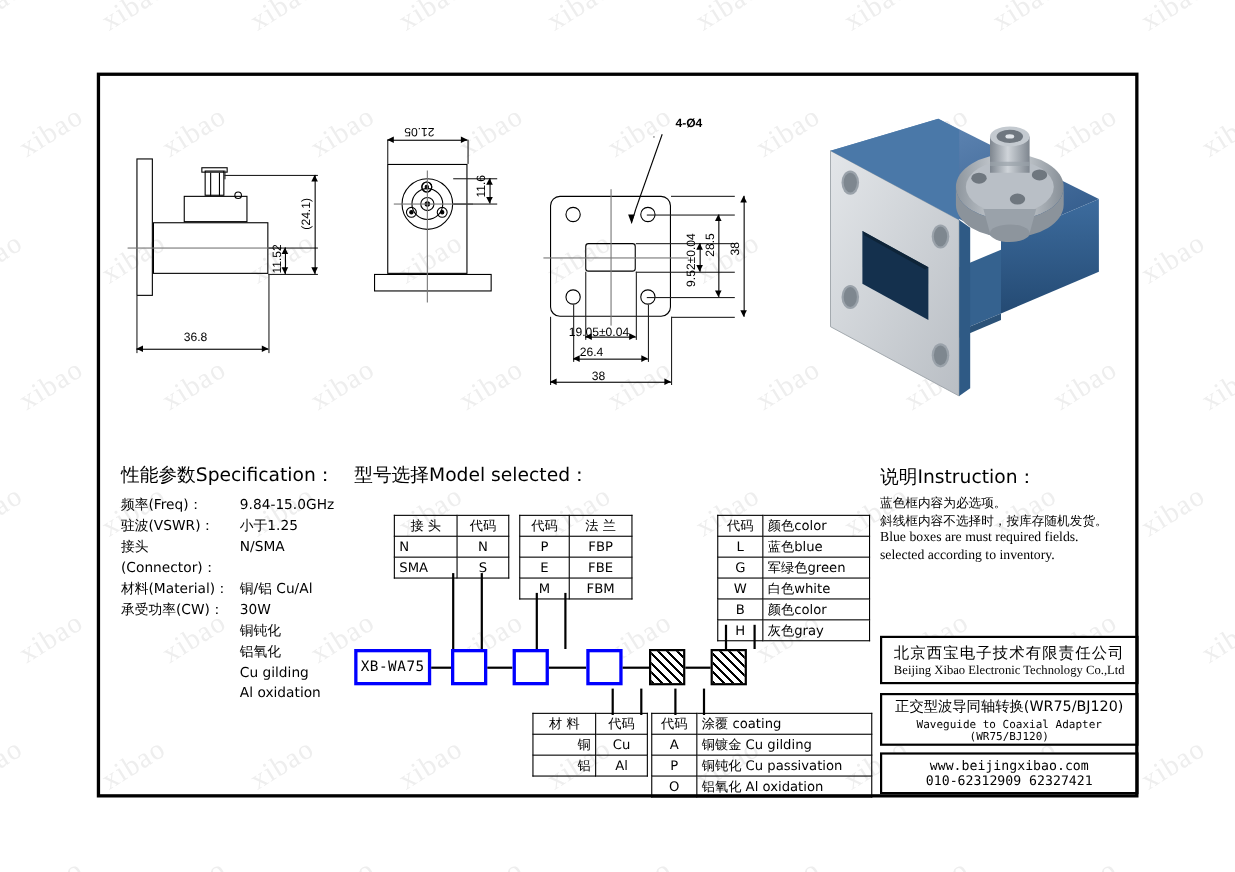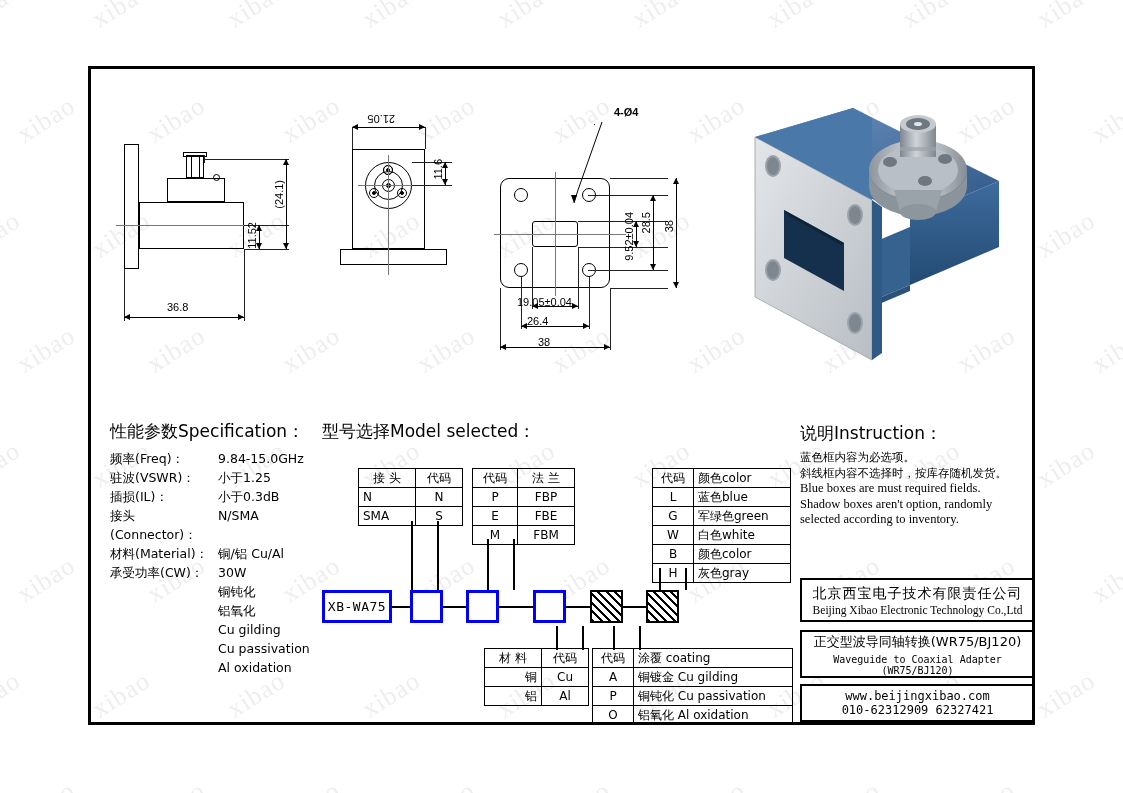--- a/index.html
+++ b/index.html
@@ -397,39 +397,34 @@
   <div style="margin-top:6px;">
     <div class="spec-row">
       <div class="spec-key">频率(Freq)：</div>
       <div class="spec-val">9.84-15.0GHz</div>
     </div>
     <div class="spec-row">
       <div class="spec-key">驻波(VSWR)：</div>
       <div class="spec-val">小于1.25</div>
     </div>
     <div class="spec-row">
-      <div class="spec-key">插损(IL)：</div>
-      <div class="spec-val">小于0.3dB</div>
-    </div>
-    <div class="spec-row">
       <div class="spec-key">接头(Connector)：</div>
       <div class="spec-val">N/SMA</div>
     </div>
     <div class="spec-row">
       <div class="spec-key">材料(Material)：</div>
       <div class="spec-val">铜/铝 Cu/Al</div>
     </div>
     <div class="spec-row">
       <div class="spec-key">承受功率(CW)：</div>
       <div class="spec-val">30W</div>
     </div>
     <div class="spec-extra">铜钝化</div>
     <div class="spec-extra">铝氧化</div>
     <div class="spec-extra mono">Cu gilding</div>
-    <div class="spec-extra mono">Cu passivation</div>
     <div class="spec-extra mono">Al oxidation</div>
   </div>
 </div>
 
 <div class="layer" style="left:322px;top:420px;" id="model-title">型号选择Model selected：</div>
 
 <div class="layer" style="left:358px;top:468px;">
   <table class="tb">
     <tbody>
         <tr>
@@ -574,21 +569,20 @@
 
   <div class="hatchbox" style="left:646px;top:590px;width:33px;height:33px;"></div>
 </div>
 
 <div class="layer" style="left:800px;top:422px;width:235px;">
   <div id="instr-title">说明Instruction：</div>
   <div id="instr" style="margin-top:5px;">
     <div>蓝色框内容为必选项。</div>
     <div>斜线框内容不选择时，按库存随机发货。</div>
     <div class="instr-en">Blue boxes are must required fields.</div>
-    <div class="instr-en">Shadow boxes aren't option, randomly</div>
     <div class="instr-en">selected according to inventory.</div>
   </div>
 </div>
 
 <div class="tbox" style="left:800px;top:578px;width:235px;height:44px;">
   <div class="tb-cn" style="font-size:14px;letter-spacing:1px;">北京西宝电子技术有限责任公司</div>
   <div class="tb-en" style="font-size:11.5px;margin-top:1px;">Beijing Xibao Electronic Technology Co.,Ltd</div>
 </div>
 
 <div class="tbox" style="left:800px;top:630px;width:235px;height:48px;">

